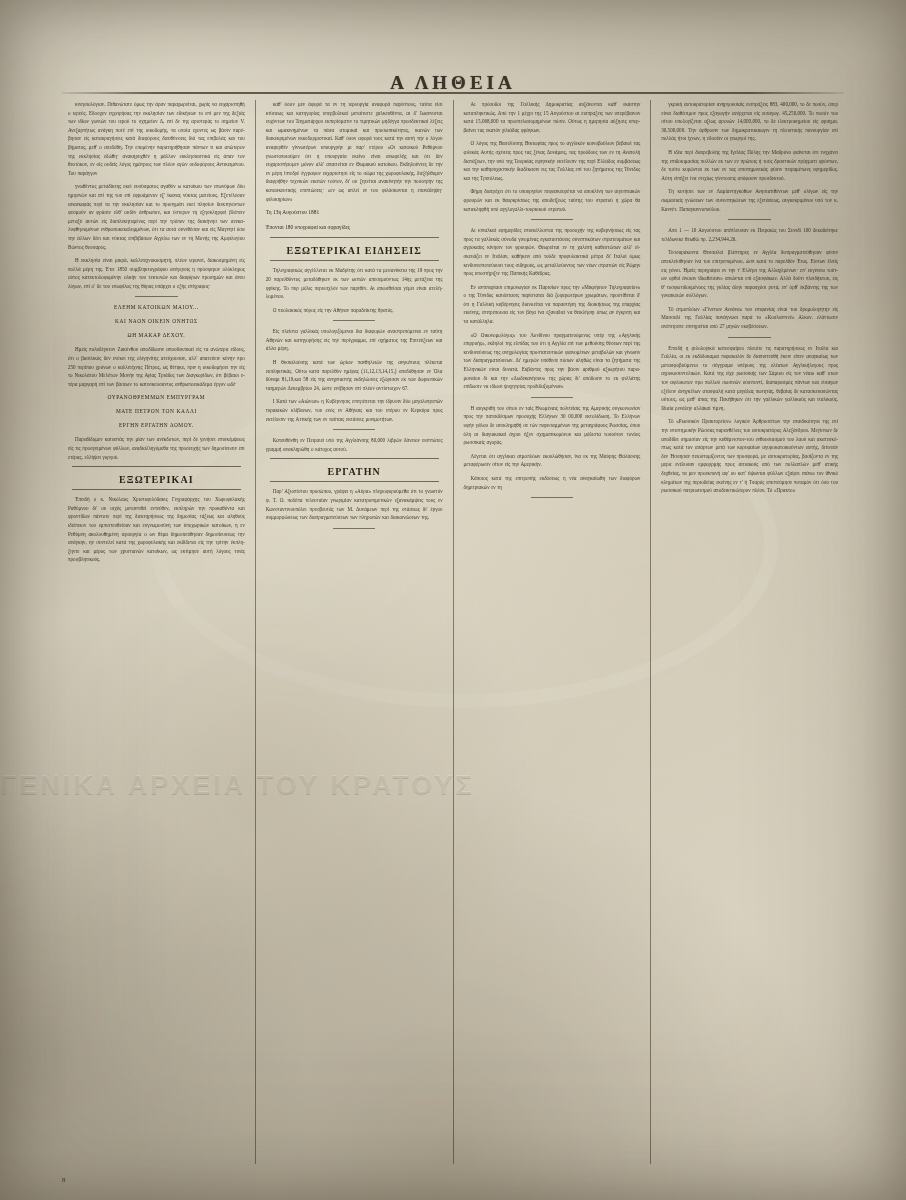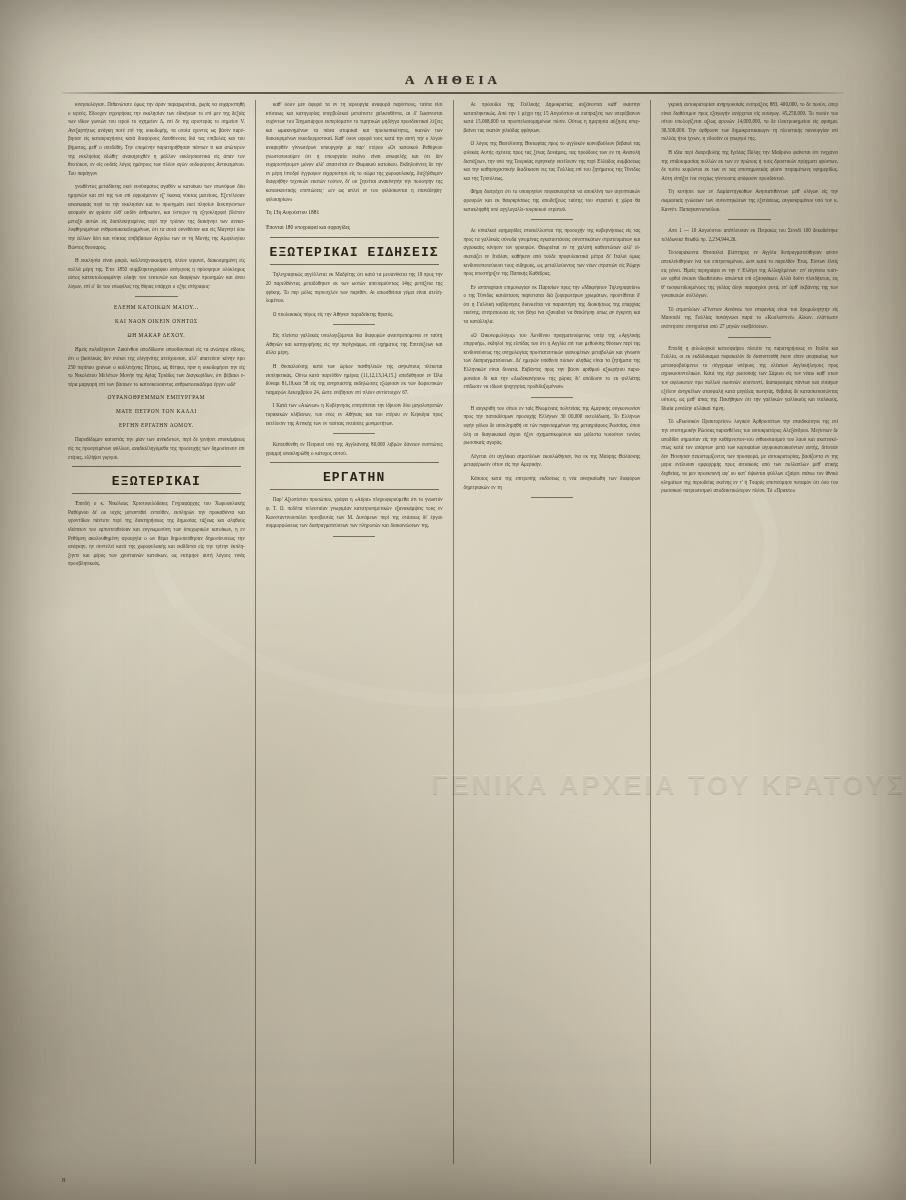--- a/index.html
+++ b/index.html
@@ -47,30 +47,29 @@
     box-shadow:
       inset 0 0 60px rgba(70,60,45,0.45),
       inset 0 0 160px rgba(70,60,45,0.30);
   }
   
   #watermark {
     position: absolute;
     left: 0;
     right: 0;
     top: 770px;
-    text-align: right;
+    text-align: left;
     font-family: "Liberation Sans", sans-serif;
     font-weight: bold;
     font-size: 27px;
     letter-spacing: 3px;
     color: rgba(245,242,230,0.30);
     text-shadow: 0 1px 0 rgba(60,52,38,0.18);
     pointer-events: none;
     white-space: nowrap;
-    padding-left: 44px;
   }
   #watermark2 {
     position: absolute;
     left: 150px;
     top: 380px;
     width: 600px;
     height: 300px;
     border-radius: 50%;
     border: 14px solid rgba(250,247,235,0.10);
     pointer-events: none;
@@ -80,21 +79,21 @@
   #masthead {
     position: absolute;
     top: 72px;
     left: 60px;
     right: 60px;
     text-align: center;
   }
   #masthead .title {
     font-family: "Liberation Serif", serif;
     font-weight: bold;
-    font-size: 13px;
+    font-size: 19px;
     letter-spacing: 4px;
     color: #3b3328;
     text-shadow: 0 0 1px rgba(0,0,0,.5);
   }
   #rule-top {
     position: absolute;
     top: 92px;
     left: 62px;
     right: 62px;
     height: 2px;
@@ -127,28 +126,27 @@
     color: #2e2burn;
     color: #302a20;
     margin: 0 0 5px 0;
     word-spacing: .4px;
     filter: blur(.22px);
     opacity: .93;
   }
   .para.indent { text-indent: 7px; }
 
   .head {
-    font-size: 13px;
+    font-size: 10px;
     font-weight: bold;
     letter-spacing: 1.1px;
     text-align: center;
     color: #2b2419;
     margin: 7px 0 4px 0;
     filter: blur(.2px);
-    font-family: Liberation Mono, monospace;
   }
   .verse {
     font-size: 5.4px;
     line-height: 9px;
     letter-spacing: .6px;
     text-align: center;
     color: #2d2720;
     margin: 0 0 5px 0;
     filter: blur(.22px);
   }

